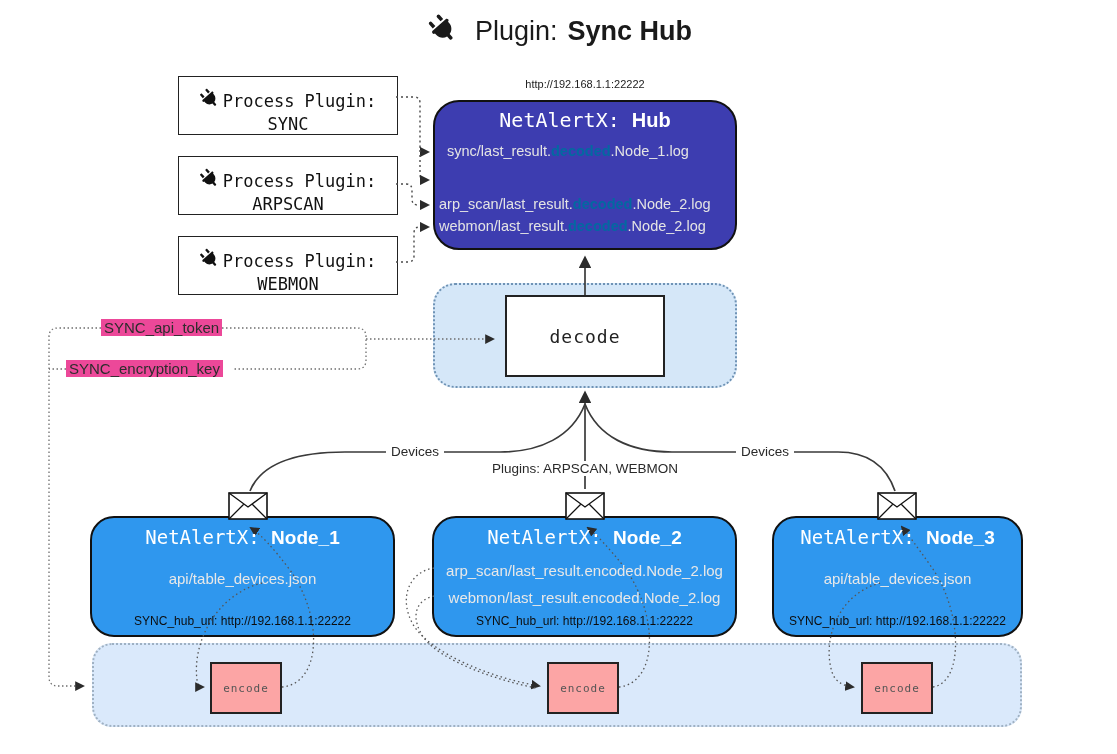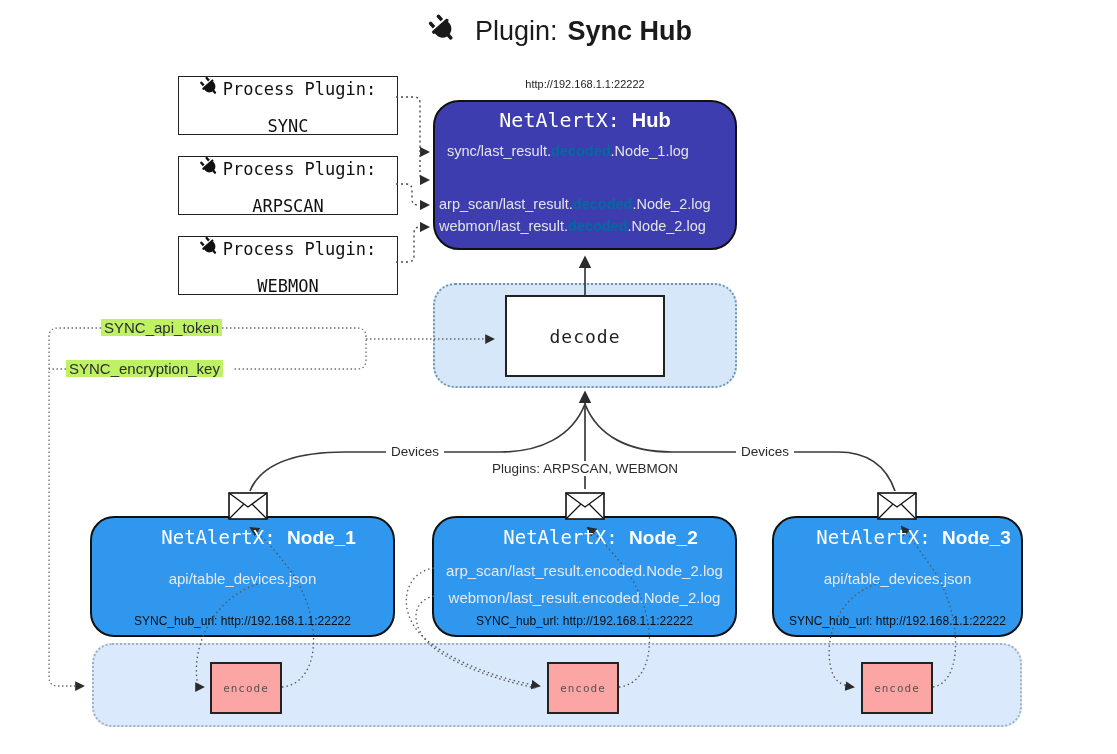--- a/index.html
+++ b/index.html
@@ -7,47 +7,47 @@
           font-family:"Liberation Sans","DejaVu Sans",sans-serif;overflow:hidden;}
   .abs{position:absolute;}
   
   .title{top:14px;left:0;width:1117px;display:flex;align-items:center;justify-content:center;
          gap:10px;font-size:27px;color:#1a1a1a;}
   .title .bold{font-weight:700;}
   .plug{display:inline-block;transform:rotate(-42deg);}
   
   .pbox{left:178px;width:218px;height:57px;border:1.6px solid #222;background:#fff;
         font-family:"DejaVu Sans Mono","Liberation Mono",monospace;font-size:17px;color:#111;
-        display:flex;flex-direction:column;align-items:center;justify-content:flex-start;gap:16px;}
+        display:flex;flex-direction:column;align-items:center;justify-content:flex-end;gap:2px;}
   .pbox .row{display:flex;align-items:center;gap:4px;}
   
   .huburl{top:78px;left:433px;width:304px;text-align:center;font-size:11px;color:#1c1c1c;}
   .hub{left:433px;top:100px;width:304px;height:150px;background:#3d3db0;border:2px solid #111;
        border-radius:26px;box-sizing:border-box;}
   .hub-title{top:108px;left:433px;width:304px;text-align:center;color:#fff;font-size:20px;
              font-family:"DejaVu Sans Mono","Liberation Mono",monospace;}
   .hub-title .bold{font-family:"Liberation Sans","DejaVu Sans",sans-serif;font-weight:700;}
   .hubline{left:433px;width:300px;color:#e4e4e4;font-size:14.5px;white-space:nowrap;}
   .hubline b{color:#0369a1;}
   
   .dband{left:433px;top:283px;width:304px;height:105px;background:#d5e7f8;border:2px dotted #6f93b5;
          border-radius:22px;box-sizing:border-box;}
   .dbox{left:505px;top:295px;width:160px;height:82px;background:#fff;border:2px solid #222;
         box-sizing:border-box;display:flex;align-items:center;justify-content:center;
         font-family:"DejaVu Sans Mono","Liberation Mono",monospace;font-size:18px;color:#222;letter-spacing:1px;}
   
-  .secret{font-size:15px;color:#2d2d2d;background:#bef264;padding:0 3px;white-space:nowrap;}
+  .secret{font-size:15px;color:#2d2d2d;background:#ec4899;padding:0 3px;white-space:nowrap;}
   
   .edgelabel{font-size:13.5px;color:#2a2a2a;background:#fff;padding:0 5px;white-space:nowrap;
              transform:translateX(-50%);}
   
   .node{top:516px;height:121px;background:#2f97ee;border:2px solid #111;border-radius:24px;
         box-sizing:border-box;}
   .node-title{top:526px;text-align:center;color:#fff;font-size:19px;
-              font-family:"DejaVu Sans Mono","Liberation Mono",monospace;white-space:nowrap;padding-left:16px;}
+              font-family:"DejaVu Sans Mono","Liberation Mono",monospace;white-space:nowrap;}
   .node-title .bold{font-family:"Liberation Sans","DejaVu Sans",sans-serif;font-weight:700;}
   .nodeline{text-align:center;color:#e8e8e8;font-size:15px;white-space:nowrap;}
   .nodeurl{top:614px;text-align:center;color:#0d0d0d;font-size:12px;white-space:nowrap;}
   
   .band{left:92px;top:643px;width:930px;height:84px;background:#dae9fb;border:2px dotted #9fb1c3;
         border-radius:20px;box-sizing:border-box;}
   .enc-label{top:644px;transform:translateX(-50%);display:flex;align-items:center;gap:3px;
              font-size:13.5px;color:#111;background:#dae9fb;padding:0 4px;white-space:nowrap;}
   .enc-label .bold{font-weight:700;}
   .ebox{top:662px;width:72px;height:52px;background:#fca5a5;border:2px solid #222;box-sizing:border-box;

